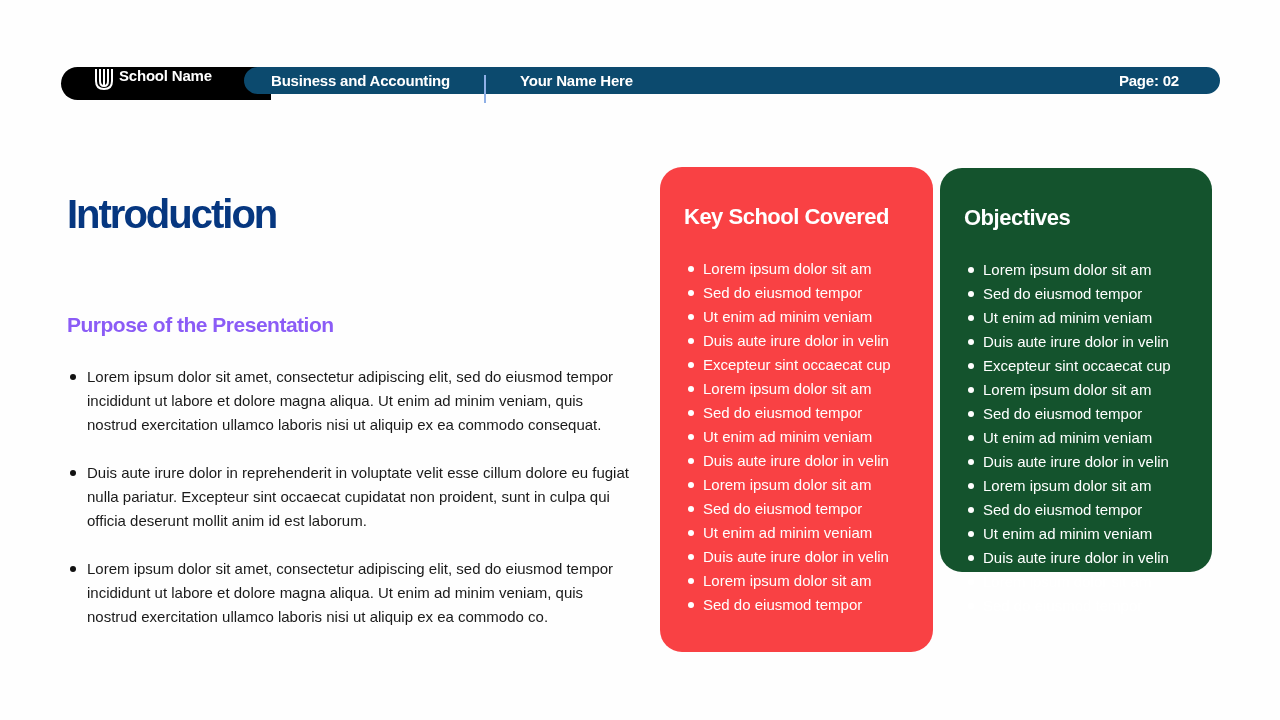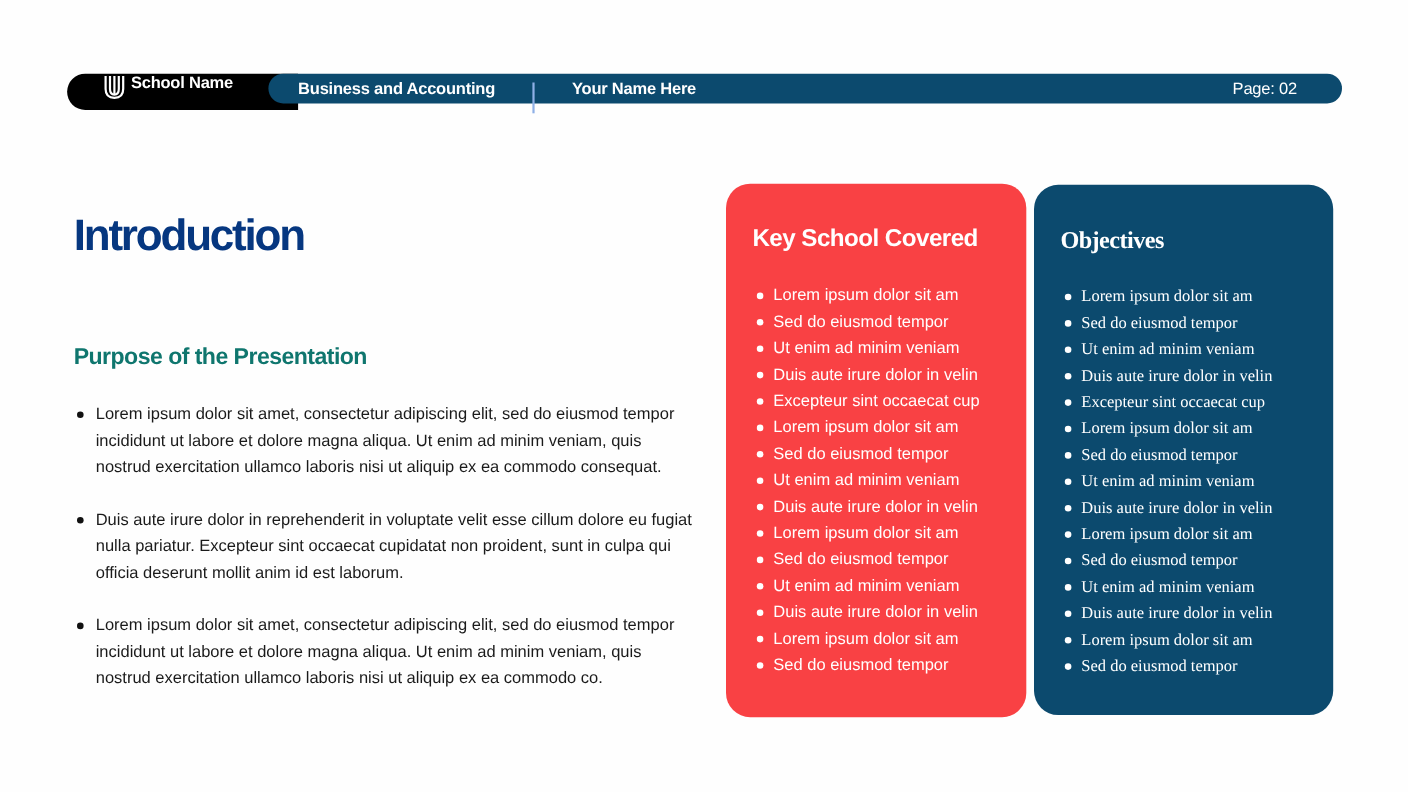--- a/index.html
+++ b/index.html
@@ -31,32 +31,32 @@
     .course {
       position: absolute; left: 27px; color: #fff; font-weight: bold; font-size: 15px; letter-spacing: -0.2px;
     }
     .sep {
       position: absolute; left: 240px; top: 8px; width: 2px; height: 28px; background: #8fb0e6;
     }
     .author {
       position: absolute; left: 276px; color: #fff; font-weight: bold; font-size: 15px; letter-spacing: -0.2px;
     }
     .page-no {
-      position: absolute; right: 41px; color: #fff; font-weight: normal; font-size: 15px; letter-spacing: -0.2px;
+      position: absolute; right: 41px; color: #fff; font-weight: bold; font-size: 15px; letter-spacing: -0.2px;
     }
 
     
     .title {
       position: absolute; left: 67px; top: 176px;
       font-size: 40px; font-weight: bold; color: #063780; letter-spacing: -2px;
       line-height: 76px;
     }
     .subtitle {
       position: absolute; left: 67px; top: 313px;
-      font-size: 21px; font-weight: bold; color: #0f766e; letter-spacing: -0.5px;
+      font-size: 21px; font-weight: bold; color: #8b5cf6; letter-spacing: -0.5px;
     }
     .para-list {
       position: absolute; left: 67px; top: 365px; width: 570px;
       list-style: none;
     }
     .para-list li {
       position: relative; padding-left: 20px;
       font-size: 15px; line-height: 24px; color: #1a1a1a;
       margin-bottom: 24px;
     }
@@ -64,21 +64,21 @@
       content: ""; position: absolute; left: 3px; top: 9px;
       width: 6px; height: 6px; border-radius: 50%; background: #111;
     }
 
     
     .card {
       position: absolute; top: 167px; height: 485px; width: 273px;
       border-radius: 22px; padding: 36px 24px 0 24px; color: #fff;
     }
     .card.red { left: 660px; background: #f94144; }
-    .card.blue { left: 940px; top: 168px; height: 482px; width: 272px; background: #0c4a6e; font-family: Liberation Serif, serif; }
+    .card.blue { left: 940px; top: 168px; height: 404px; width: 272px; background: #14532d; }
     .card-title {
       font-size: 22px; font-weight: bold; letter-spacing: -0.5px; line-height: 28px;
       margin-bottom: 26px;
     }
     .card-list { list-style: none; }
     .card-list li {
       position: relative; padding-left: 19px;
       font-size: 15px; line-height: 24px; color: #fff; white-space: nowrap;
     }
     .card-list li::before {

